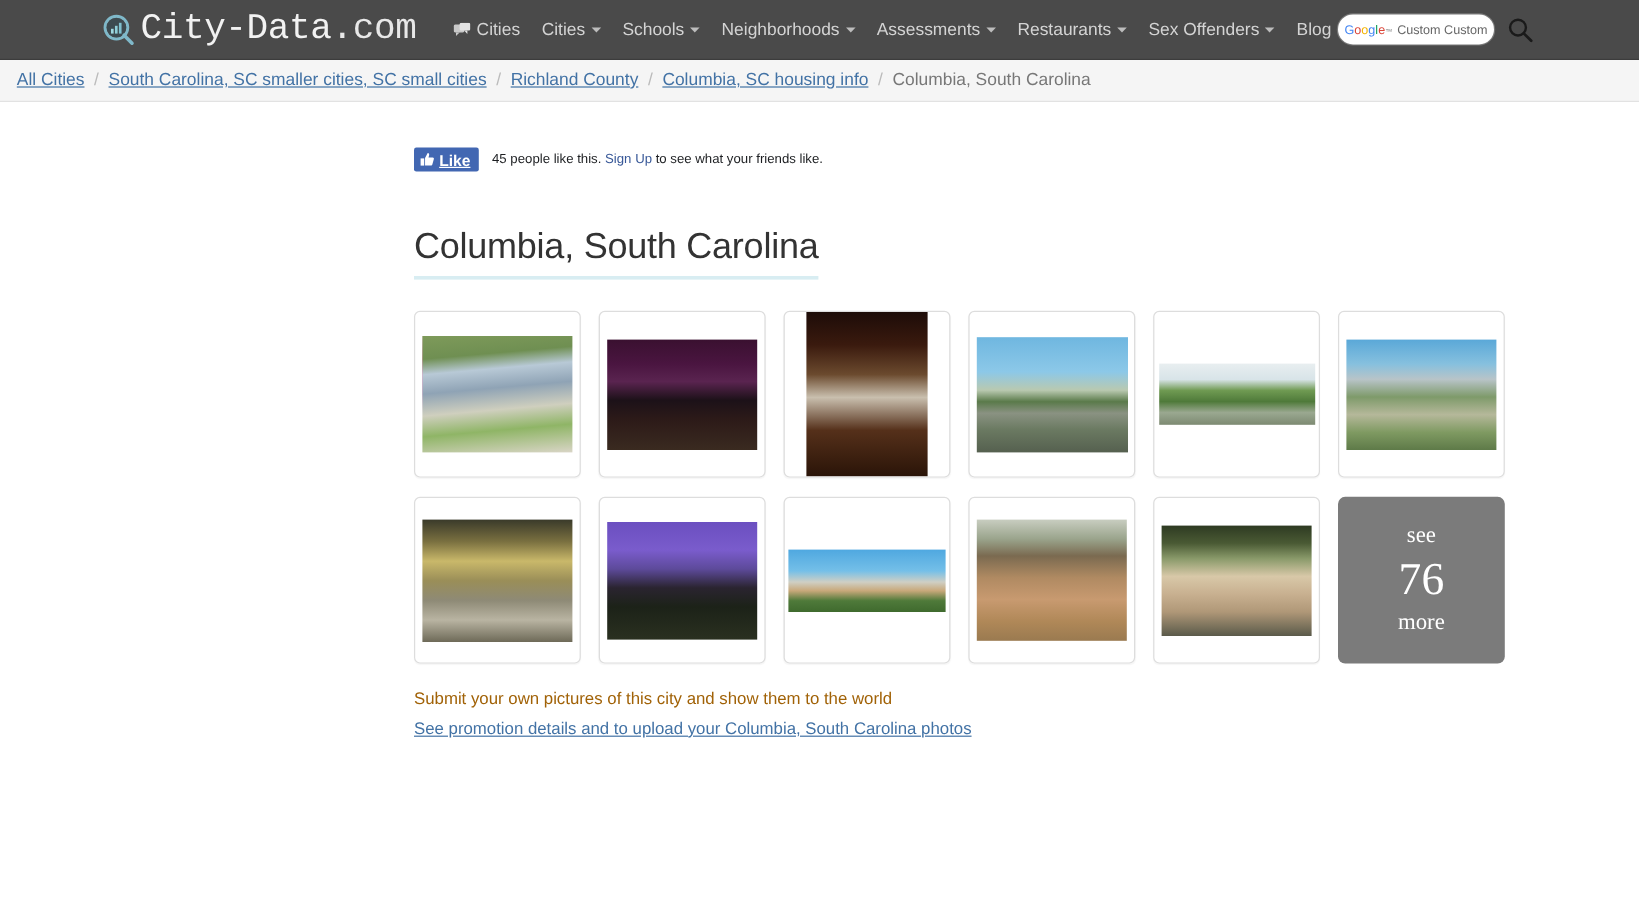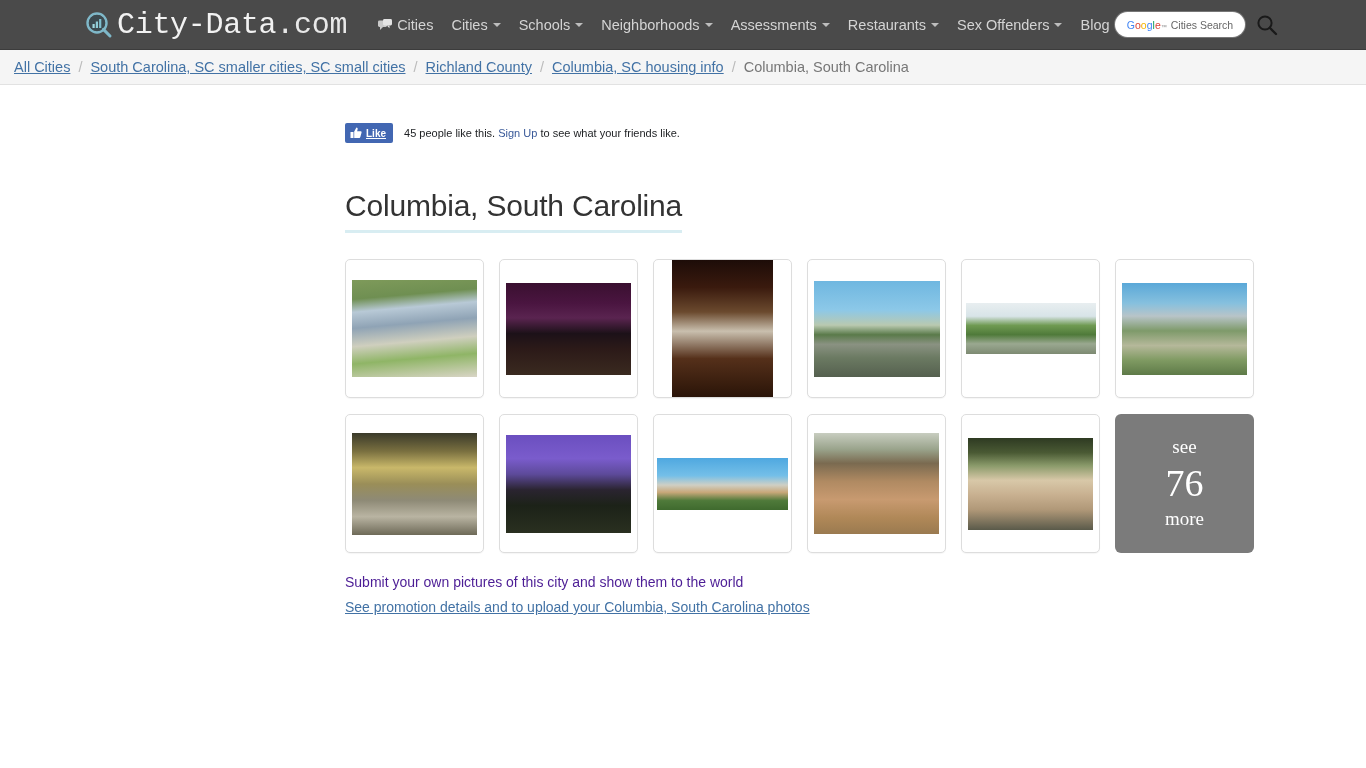--- a/index.html
+++ b/index.html
@@ -128,21 +128,21 @@
     height: 20px;
   }
   #fb-like-btn {
     background: #4267B2;
     color: #fff;
     height: 20px;
     border-radius: 2px;
     display: inline-flex;
     align-items: center;
     padding: 0 7px 0 5px;
-    font-size: 10px;
+    font-size: 13px;
     font-weight: bold;
     cursor: pointer;
     border: none;
     font-family: "Liberation Sans", sans-serif;
     text-decoration: underline;
   }
   #fb-thumb { margin-right: 4px; display:inline-flex; }
   #fb-like-text {
     margin-left: 11px;
     font-size: 11px;
@@ -207,21 +207,21 @@
   #see-more-count { font-size: 38px; margin: 2px 0 4px 0; font-weight: normal; }
   #see-more-bottom { font-size: 19px; }
   #add-photo-l1 { font-size: 20px; margin-bottom: 6px; }
   #add-photo-l2 { font-size: 20px; margin-bottom: 10px; }
   #camera-icon { display: inline-flex; }
 
   
   #submit-note {
     margin-top: 21px;
     font-size: 14px;
-    color: #4c1d95;
+    color: #a16207;
   }
   #promo-link {
     display: inline-block;
     margin-top: 9px;
     font-size: 14px;
     color: #4272a5;
     text-decoration: underline;
     cursor: pointer;
   }
 </style>
@@ -297,21 +297,21 @@
       <i class="caret"></i>
     </a>
 
   </nav>
 
   <div id="search-area">
     <div id="gsearch-box">
       <span id="gsearch-label">
         <span><span class="g-b">G</span><span class="g-r">o</span><span class="g-y">o</span><span class="g-b">g</span><span class="g-g">l</span><span class="g-r">e</span></span>
           <span class="tm">™</span>
-          <span class="cs">Cities Search</span>
+          <span class="cs">Custom Custom</span>
       </span>
     </div>
     <button id="search-btn">
       <svg width="22" height="22" viewBox="0 0 22 22">
         <circle cx="9" cy="9" r="6.6" fill="none" stroke="#1a1a1a" stroke-width="2"></circle>
         <line x1="13.8" y1="13.8" x2="20" y2="20" stroke="#1a1a1a" stroke-width="2.3" stroke-linecap="round"></line>
       </svg>
     </button>
   </div>
 </div>

